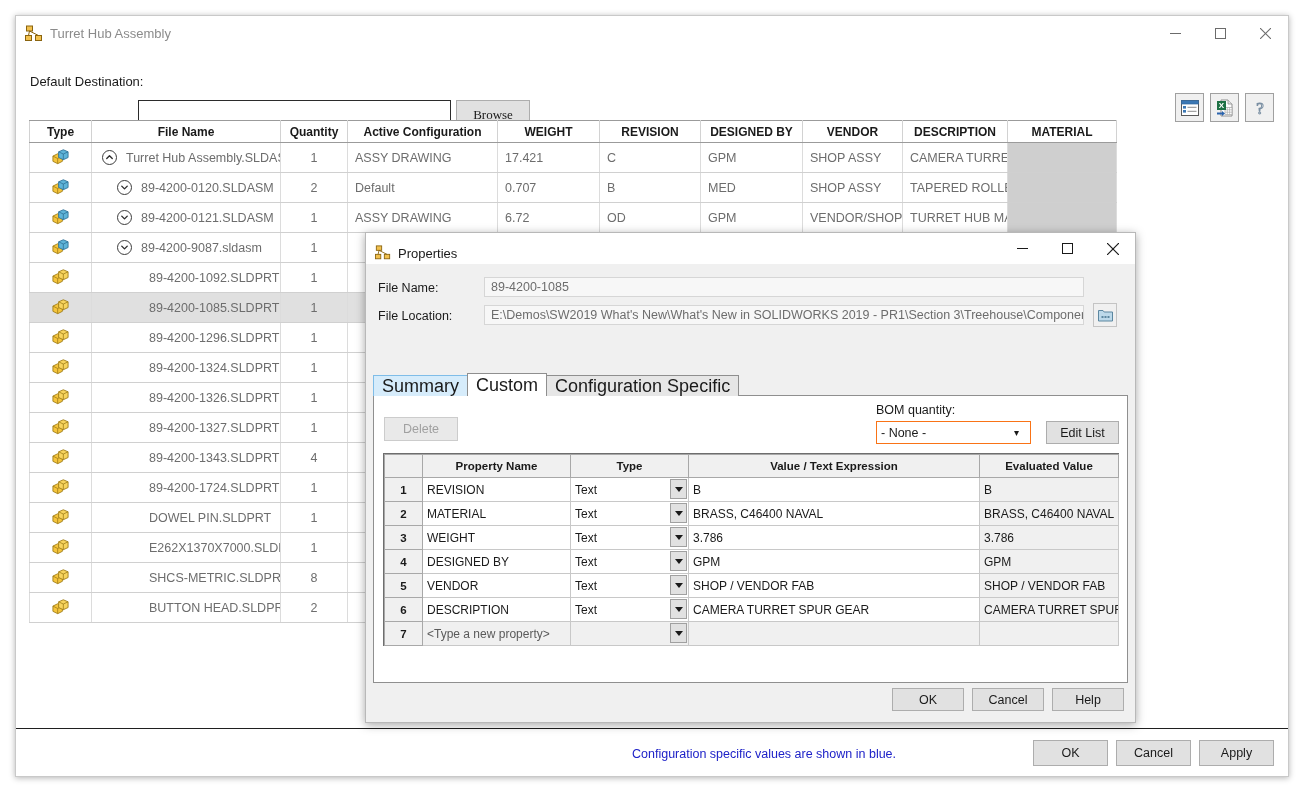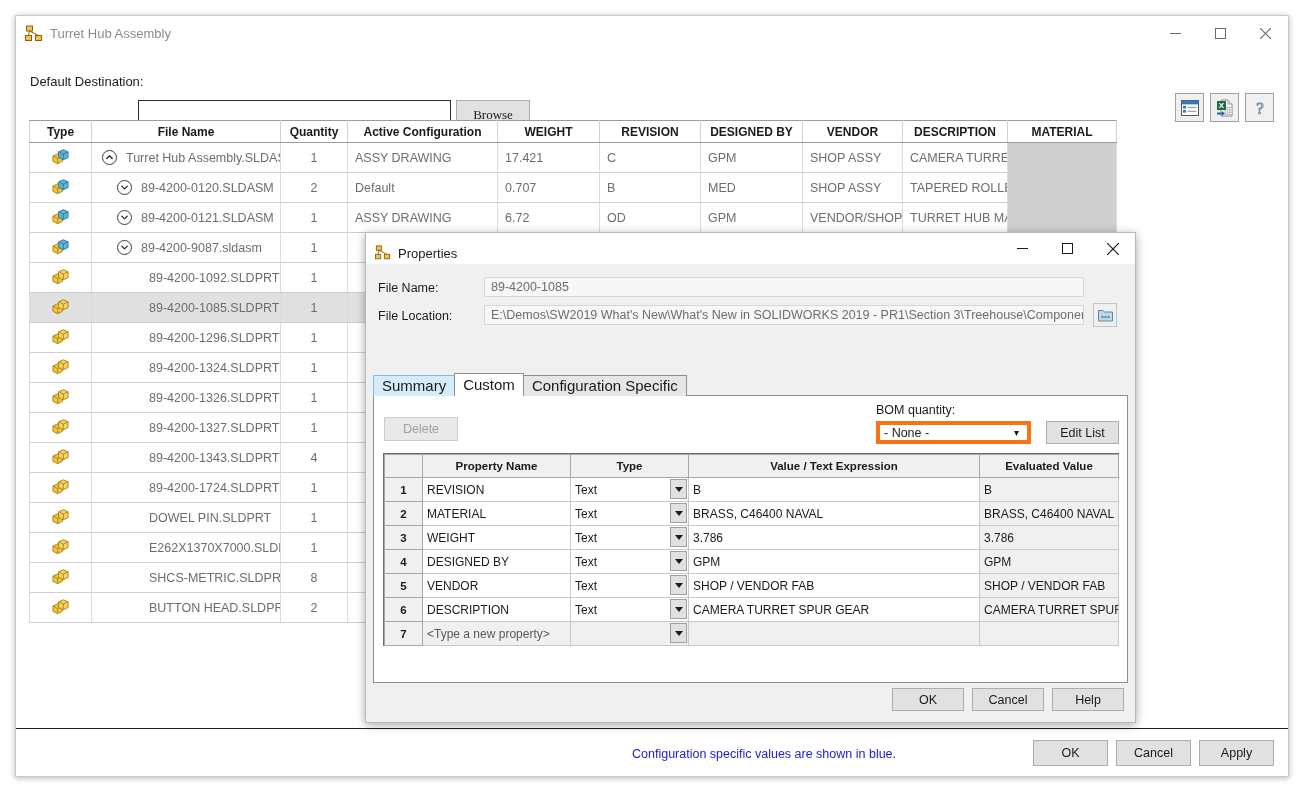--- a/index.html
+++ b/index.html
@@ -227,21 +227,21 @@
   #tabs {
     position: absolute;
     left: 7px; top: 110px;
     height: 22px;
     display: flex; align-items: flex-end;
     z-index: 3;
   }
   .tab {
     height: 21px;
     padding: 0 8px;
-    font-size: 15px;
+    font-size: 18px;
     line-height: 20px;
     border: 1px solid #8f8f8f;
     border-bottom: none;
     background: #e6e6e6;
     color: #1a1a1a;
     margin-right: -1px;
     cursor: default;
     margin-top: 48px;
   }
   .tab.hovered { background: #d6ecfb; border-color: #7fbde8; }
@@ -272,21 +272,21 @@
     font-family: "Liberation Sans", sans-serif;
   }
   #lbl-bomqty {
     position: absolute; left: 502px; top: 7px;
     font-size: 12.5px; color: #1a1a1a;
   }
   #bom-select {
     position: absolute; left: 502px; top: 25px;
     width: 155px; height: 23px;
     background: #ffffff;
-    border: 4px solid #f97316;
+    border: 1px solid #f97316;
     font-size: 12.5px;
     padding: 0 4px;
     color: #1a1a1a;
     font-family: "Liberation Sans", sans-serif;
     -webkit-appearance: none; appearance: none;
   }
   #bom-caret {
     position: absolute; left: 640px; top: 31px;
     font-size: 10px; color: #1a1a1a; pointer-events:none;
   }

